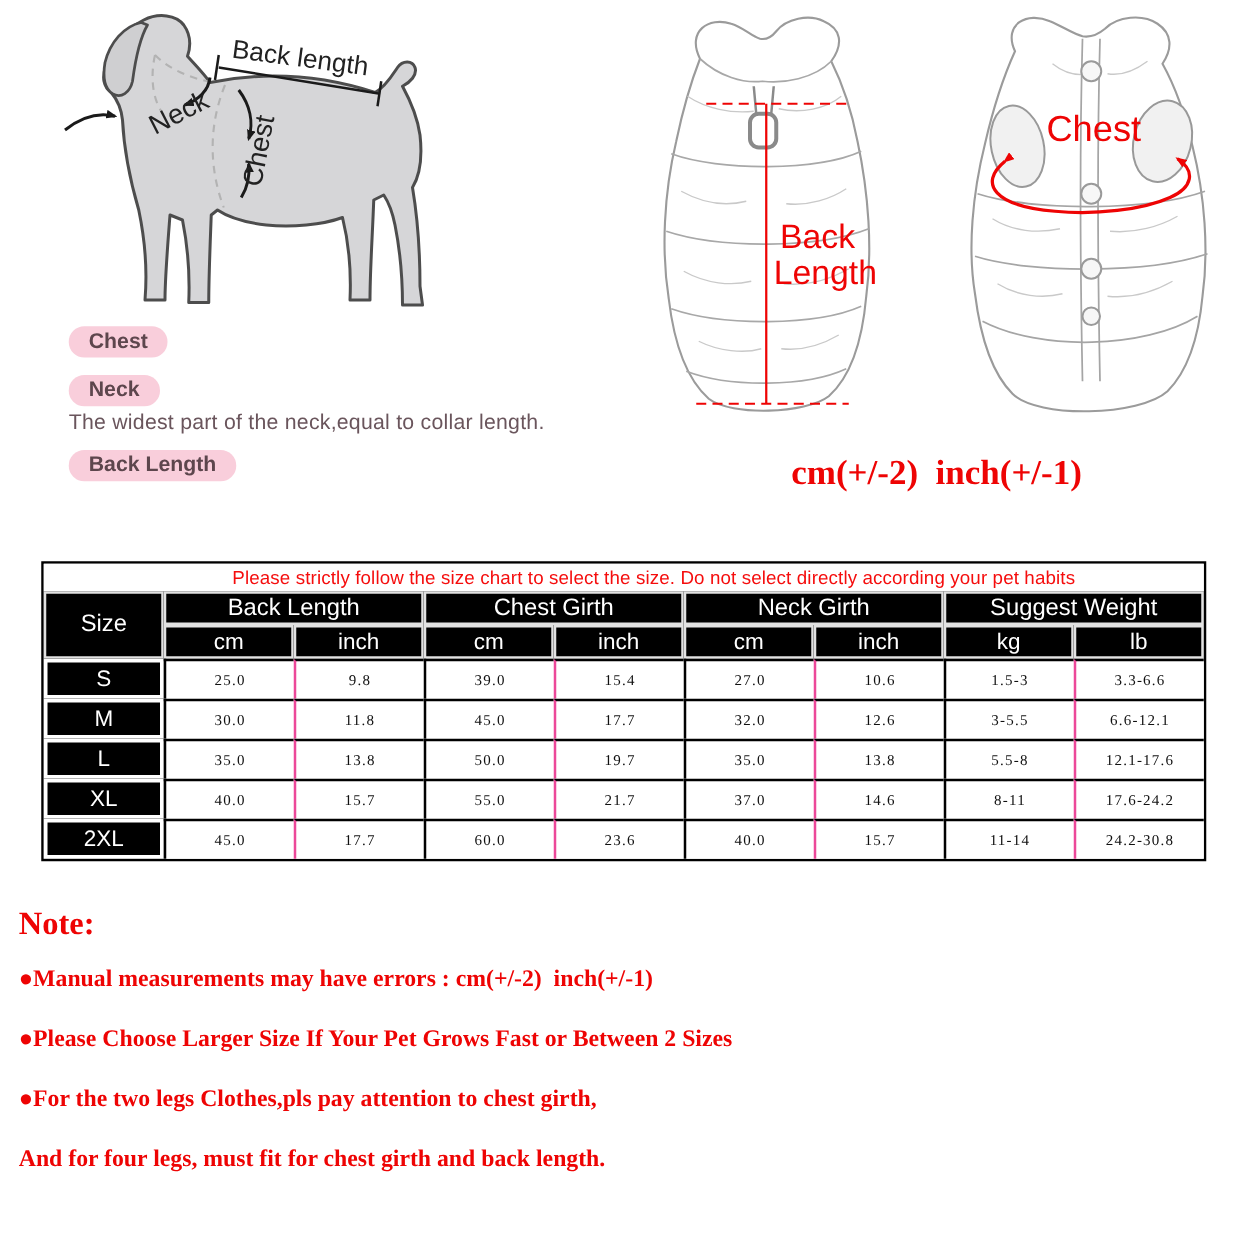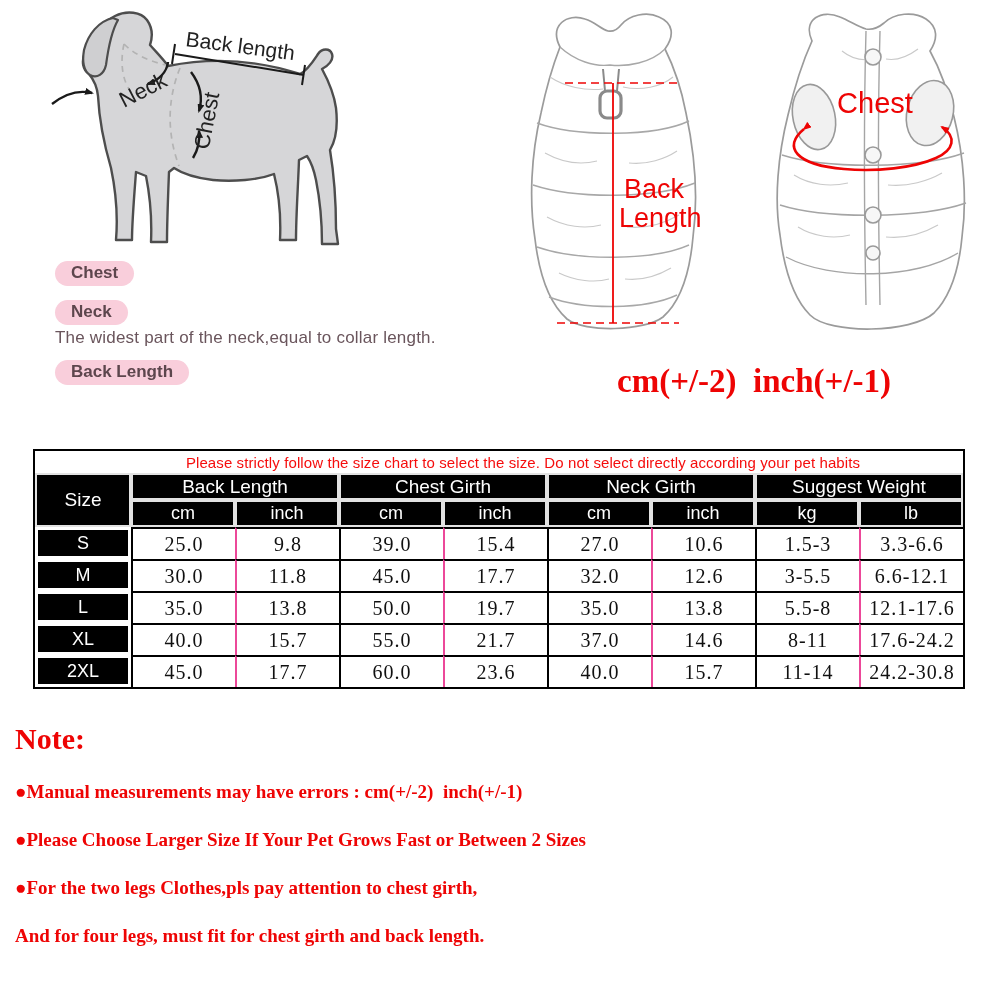--- a/index.html
+++ b/index.html
@@ -7,22 +7,22 @@
   .page { position:relative; width:1000px; height:1000px; background:#fff; overflow:hidden; }
 
   
   .dog-svg   { position:absolute; left:28px;  top:4px;  }
   .vest-front{ position:absolute; left:505px; top:5px;  }
   .vest-back { position:absolute; left:752px; top:5px;  }
 
   .svg-label { font-family:"Liberation Sans",sans-serif; fill:#222222; }
   .red-note  { fill:#ee0404; font-family:"Liberation Sans",sans-serif; }
 
-  .tolerance { position:absolute; left:617px; top:363px; width:330px;
-               font-family:"Liberation Serif",serif; font-weight:bold; font-size:33px;
+  .tolerance { position:absolute; left:633px; top:363px; width:330px;
+               font-family:"Liberation Serif",serif; font-weight:bold; font-size:28px;
                color:#ee0404; white-space:pre; }
 
   
   .definitions { position:absolute; left:55px; top:261px; width:440px; }
   .def-block { margin-bottom:12px; }
   .def-pill { display:inline-block; background:#f9cedb; color:#5d464d;
               font-weight:bold; font-size:17px; line-height:22px;
               padding:1px 16px 2px 16px; border-radius:13px; margin-bottom:2px; }
   .def-desc { font-size:17px; line-height:21px; color:#6a555c; letter-spacing:.2px; }
 
@@ -32,28 +32,28 @@
   table { border-collapse:separate; border-spacing:0; table-layout:fixed; width:928px; }
   td,th { text-align:center; vertical-align:middle; overflow:hidden; }
   .notice-cell { height:22px; color:#f50d0d; font-size:15px; letter-spacing:.1px; background:#fff;padding-left:48px; }
   thead th { background:#000; color:#fff; font-weight:normal; border:2px solid #e2e2e2; }
   .group-h { height:27px; font-size:19px; }
   .unit-h  { height:27px; font-size:18px;margin-top:47px; }
   .size-h  { font-size:19px; }
   tbody th { background:#000; color:#fff; font-weight:normal; font-size:18px;
              border:3px solid #fff; height:30px; }
   tbody td { background:#fff; color:#101010; height:32px;
-             font-family:"Liberation Serif",serif; font-size:20px; letter-spacing:1px;
+             font-family:"Liberation Serif",serif; font-size:12px; letter-spacing:1px;
              border-top:2px solid #000; border-left:2px solid #000; }
   tbody td.in-group { border-left:2px solid #ec4899; }
 
   
   .notes { position:absolute; left:15px; top:722px; width:940px; color:#ee0404;
            font-family:"Liberation Serif",serif; font-weight:bold; }
-  .notes-title { font-size:30px; line-height:34px; margin-bottom:19px; }
+  .notes-title { font-size:26px; line-height:34px; margin-bottom:11px; }
   .note-item   { font-size:19px; line-height:33px; margin-bottom:15px; white-space:pre; }
 </style>
 </head>
 <body>
 
 <div class="page">
 
   <svg class="dog-svg" width="440" height="252" viewBox="0 0 440 252">
     <defs>
       <marker id="ab" markerWidth="9" markerHeight="7" refX="7" refY="3.5" orient="auto" markerUnits="userSpaceOnUse">

